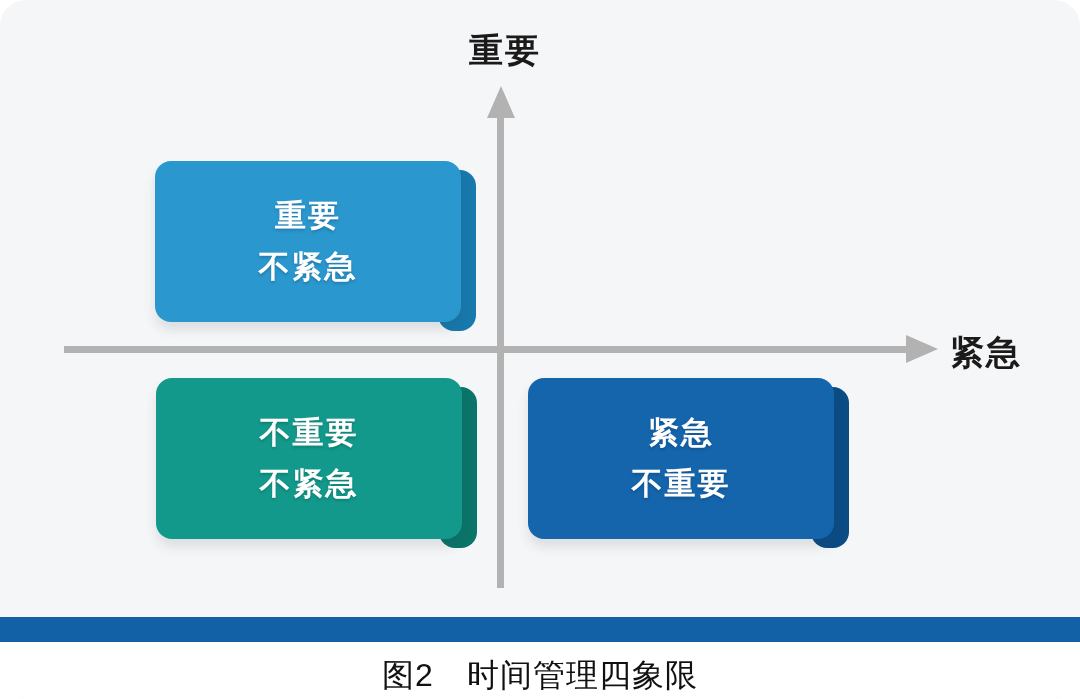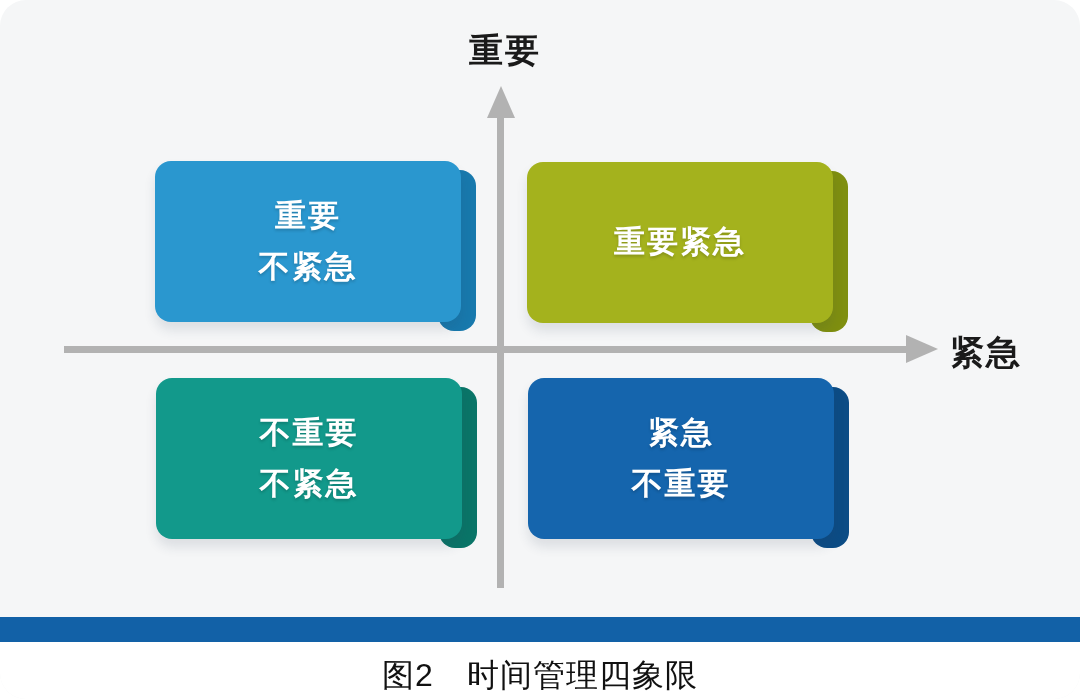--- a/index.html
+++ b/index.html
@@ -116,24 +116,20 @@
   <div class="axis-h-line"></div>
   <div class="axis-h-arrow"></div>
   <div class="y-label">重要</div>
   <div class="x-label">紧急</div>
 
   <div class="quad q-tl" style="--face: #2a97cf; --edge: #1879ad;">
     <div class="quad-line">重要</div>
     <div class="quad-line">不紧急</div>
   </div>
 
-  <div class="quad q-tr" style="--face: #a4b21d; --edge: #7f8f10;">
-    <div class="quad-line">重要紧急</div>
-
-  </div>
 
   <div class="quad q-bl" style="--face: #12998b; --edge: #0a7568;">
     <div class="quad-line">不重要</div>
     <div class="quad-line">不紧急</div>
   </div>
 
   <div class="quad q-br" style="--face: #1565ad; --edge: #0c4c85;">
     <div class="quad-line">紧急</div>
     <div class="quad-line">不重要</div>
   </div>

